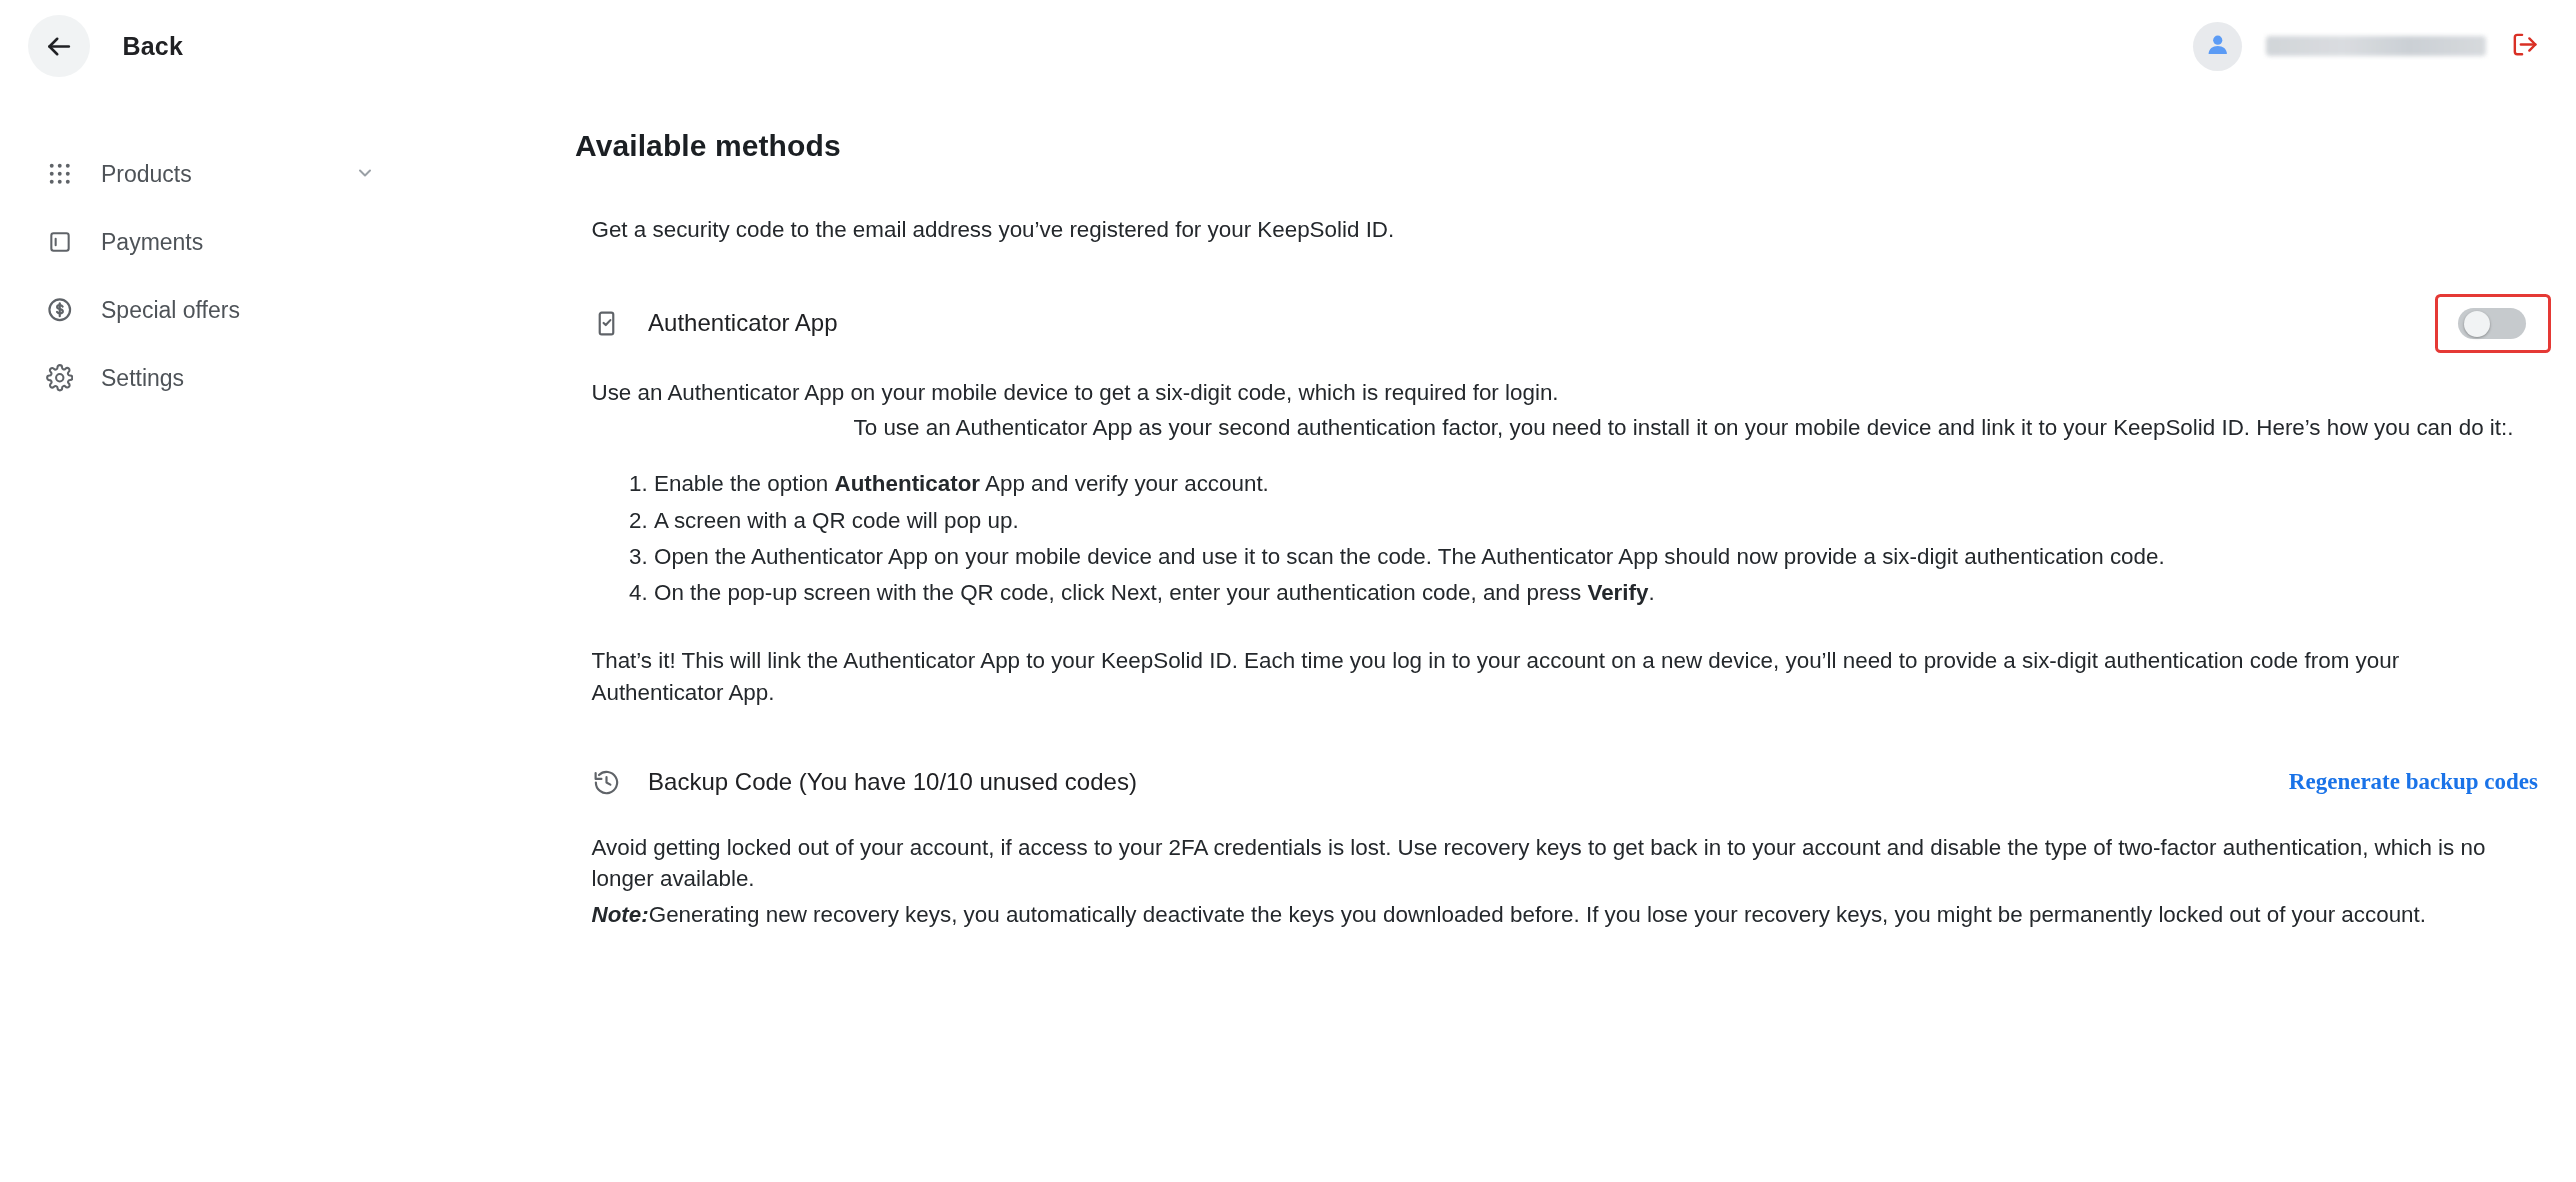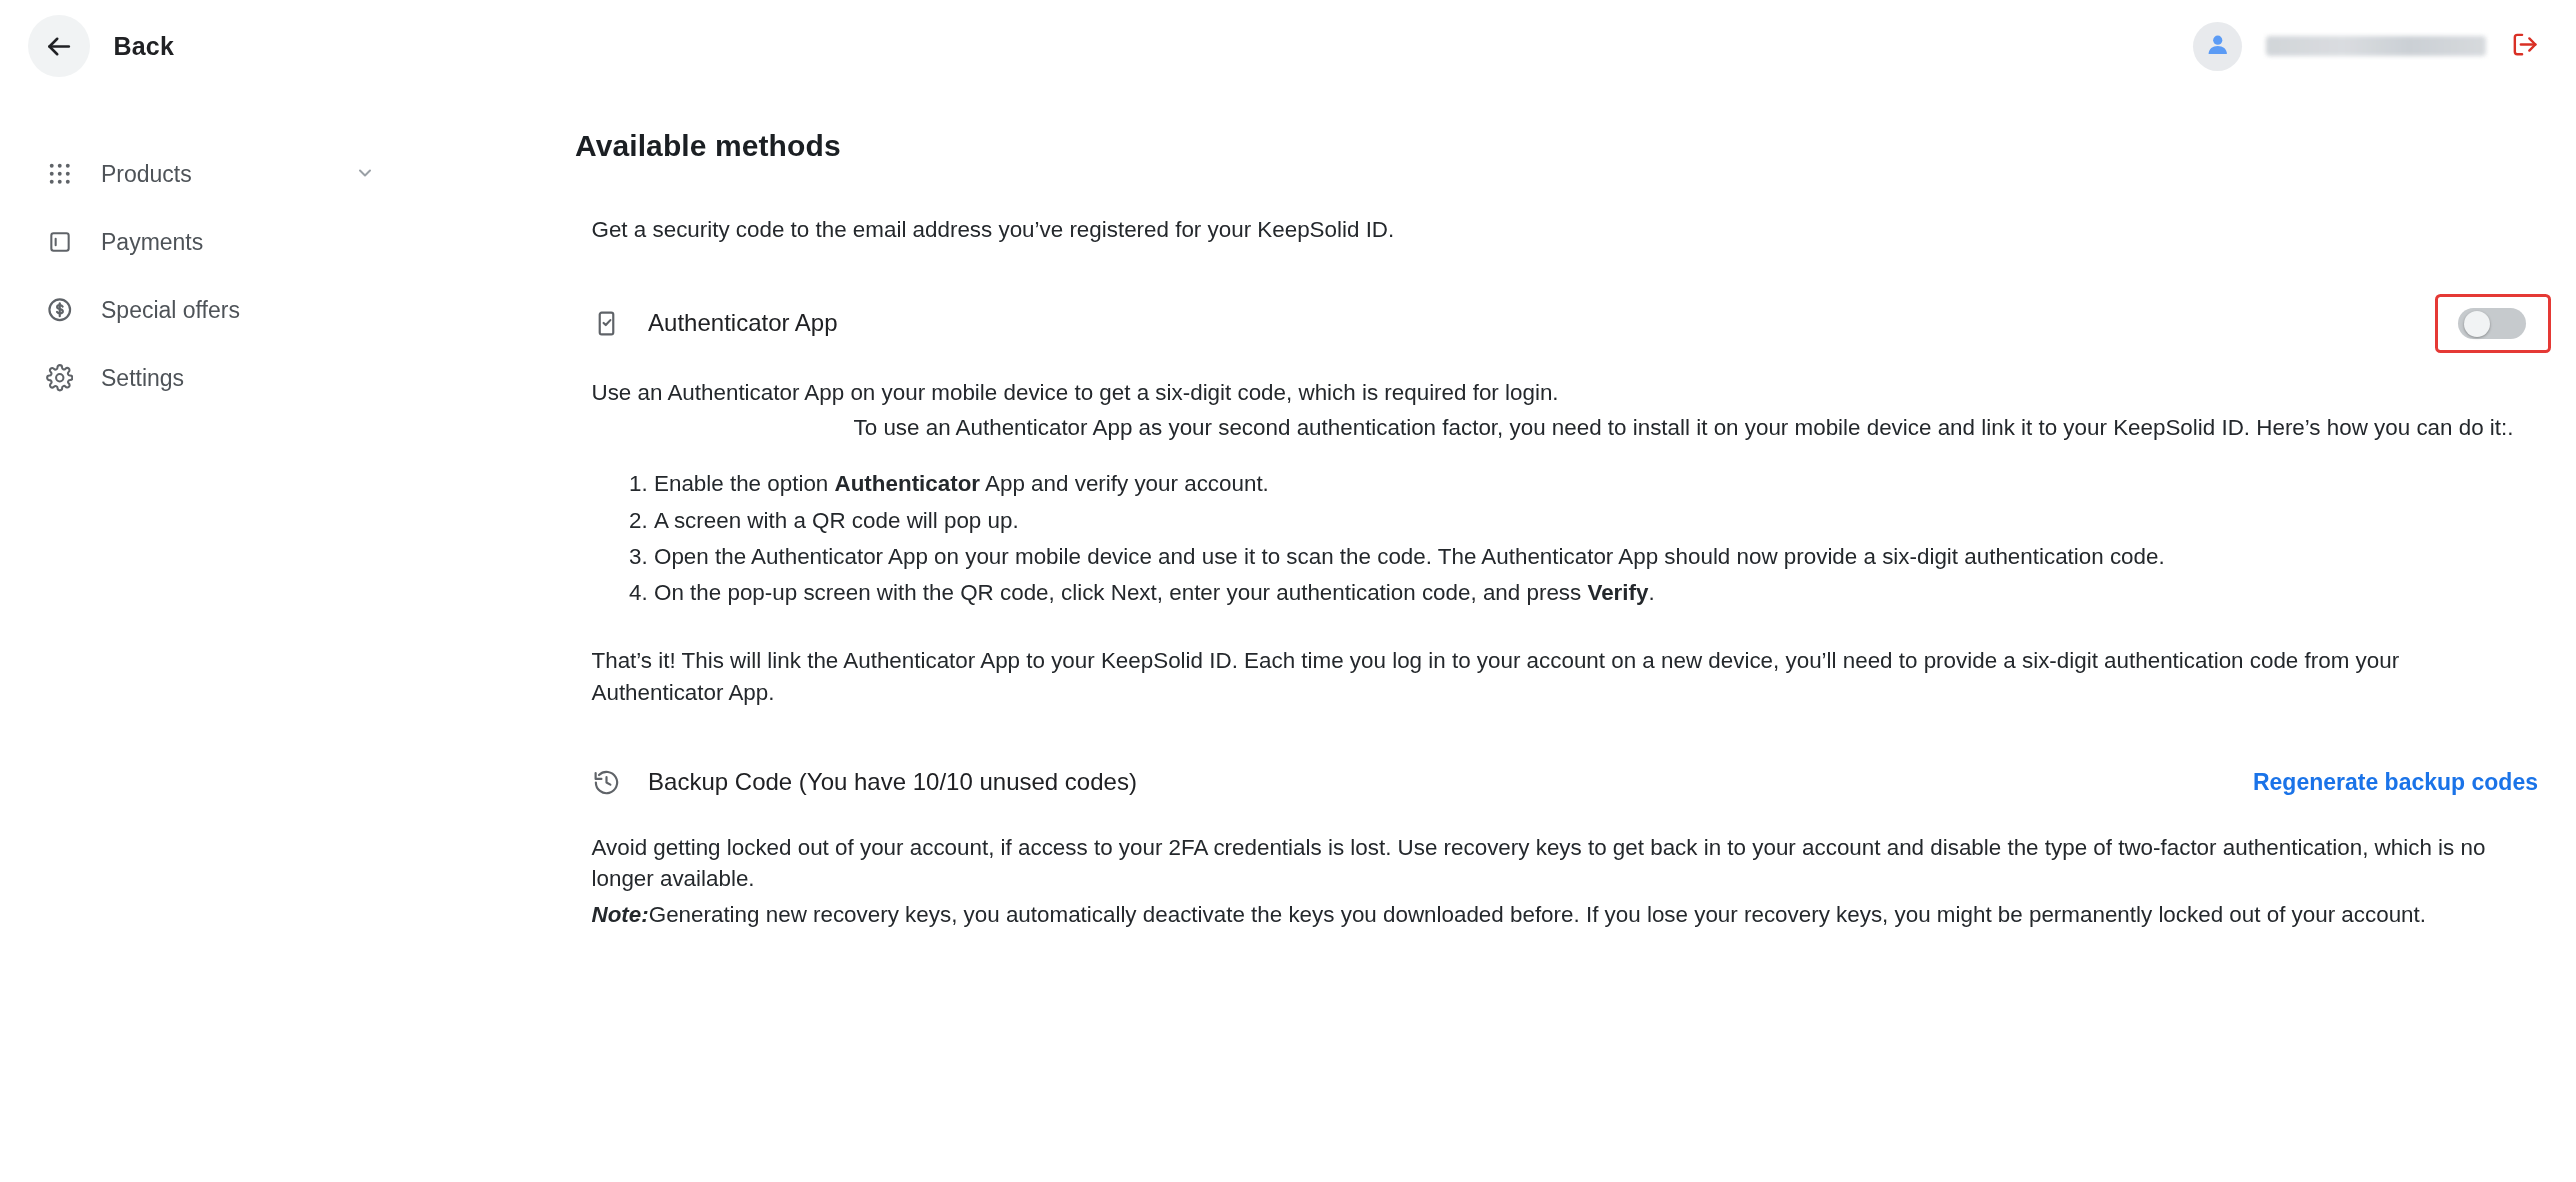--- a/index.html
+++ b/index.html
@@ -21,21 +21,21 @@
   .header {
     height: 92px;
     display: flex;
     align-items: center;
     padding: 0 37px 0 27.5px;
     position: relative;
   }
   .back-group {
     display: flex;
     align-items: center;
-    gap: 24px;
+    gap: 33px;
     text-align: right;
   }
   .back-circle {
     width: 62px;
     height: 62px;
     border-radius: 50%;
     background: #f1f3f4;
     display: flex;
     align-items: center;
     justify-content: center;
@@ -138,20 +138,21 @@
   }
   .method-label {
     font-size: 24px;
     color: #202124;
     margin-left: 14.6px;
   }
   .method-right {
     margin-left: auto;
     display: flex;
     align-items: flex-end;
+    font-family: Liberation Serif, serif;
   }
   .toggle {
     width: 68px;
     height: 31px;
     border-radius: 18.3px;
     position: relative;
     cursor: pointer;
     flex: 0 0 auto;
   }
   .toggle.on { background: #1a73e8; }

